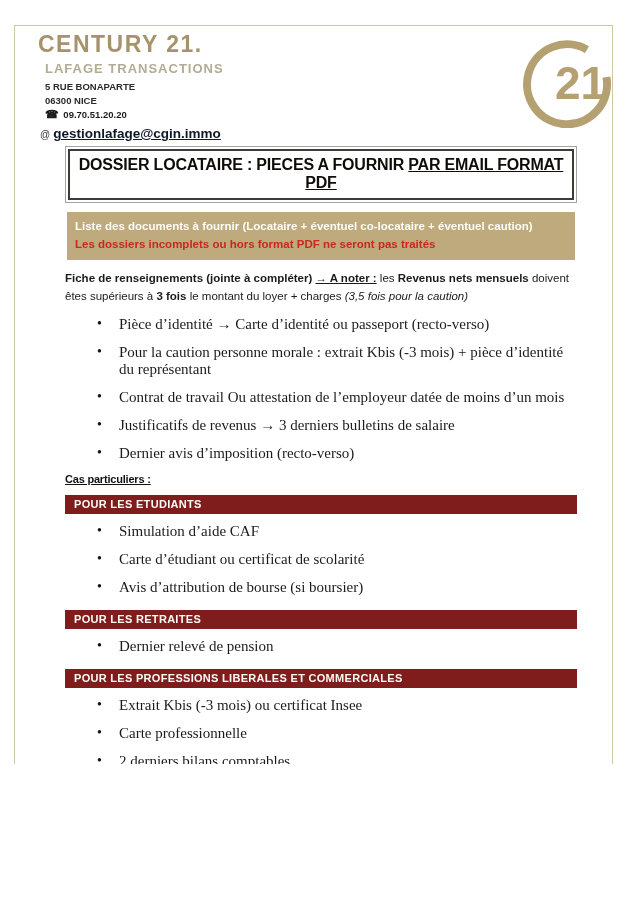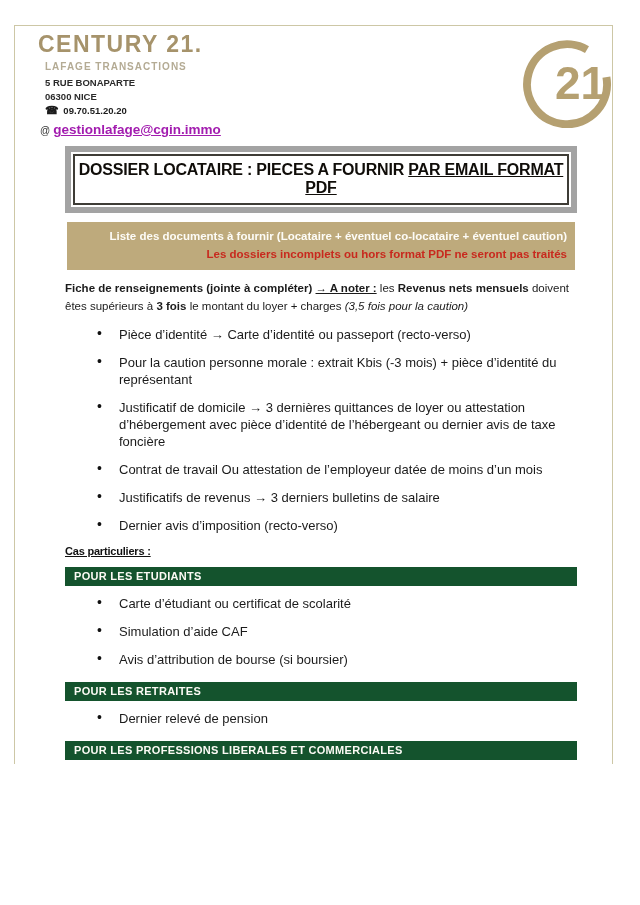--- a/index.html
+++ b/index.html
@@ -11,59 +11,59 @@
   }
   
   .frame {
     position:absolute; left:14px; top:25px; width:599px; height:851px;
     border:1px solid #CDC7A6; pointer-events:none;
   }
 
   
   .header { position:absolute; left:38px; top:31px; z-index:2; }
   .brand { font-size:23px; font-weight:bold; color:#A6936B; letter-spacing:1.5px; }
-  .agency { font-size:10px; font-weight:bold; color:#B4AB94; letter-spacing:1px; margin:3px 0 4px 7px; }
+  .agency { font-size:13px; font-weight:bold; color:#B4AB94; letter-spacing:1px; margin:3px 0 4px 7px; }
   .addr { font-size:9.5px; font-weight:bold; color:#2b2b2b; line-height:13.5px; margin-left:7px; }
   .phone-row { font-size:9.5px; font-weight:bold; color:#1c1c1c; margin-left:7px; line-height:14px; }
   .phone-icon { font-size:11px; margin-right:2px; }
   .email-row { margin-left:2px; margin-top:4px; font-size:10px; color:#333; }
-  .email-link { font-size:13.5px; font-weight:bold; color:#a21caf; text-decoration:underline; margin-left:3px; }
+  .email-link { font-size:13.5px; font-weight:bold; color:#0f172a; text-decoration:underline; margin-left:3px; }
   .logo { position:absolute; right:17px; top:36px; z-index:2; }
 
   
   .content { position:absolute; left:65px; top:146px; width:512px; z-index:2; }
-  .title-box { border:6px solid #a3a3a3; padding:2px; background:#fff; }
+  .title-box { border:1px solid #a3a3a3; padding:2px; background:#fff; }
   .title-inner {
     border:2px solid #3E3C36; text-align:center; padding:5px 2px 6px;
     font-size:16px; font-weight:bold; color:#100d09; letter-spacing:-0.2px;
   }
   .title-inner .u { text-decoration:underline; }
 
-  .notice { margin:9px 2px 7px; background:#BEAA7C; text-align:right; padding:5px 8px 7px; }
+  .notice { margin:9px 2px 7px; background:#BEAA7C; text-align:left; padding:5px 8px 7px; }
   .notice-line1 { color:#FDFCF7; font-weight:bold; font-size:11.5px; line-height:18px; }
   .notice-line2 { color:#C8291E; font-weight:bold; font-size:11.5px; line-height:18px; }
 
   .intro { margin-top:9px; font-size:11.5px; line-height:18px; color:#1b1b1b; }
   .b { font-weight:bold; } .i { font-style:italic; } .u { text-decoration:underline; }
 
   ul.doc-list { list-style:none; margin:11px 0 0 30px; }
   ul.doc-list li, ul.sec-list li {
-    position:relative; padding-left:24px; font-size:13px; line-height:17px;
-    margin-bottom:11px; color:#1b1b1b;
+    position:relative; padding-left:24px; font-size:15px; line-height:17px;
+    margin-bottom:11px; color:#1b1b1b;font-family:Liberation Serif, serif;
   }
   ul.doc-list li::before, ul.sec-list li::before {
     content:"\2022"; position:absolute; left:2px; top:-1px; font-size:14px; color:#111;
   }
   li.wrap-indent { padding-right:4px; }
 
   .cas-title { margin:8px 0 10px; font-size:11px; font-weight:bold; color:#111;
     text-decoration:underline; letter-spacing:-0.2px; }
 
   .sec-banner {
-    background:#14532d; color:#FBFAF4; font-weight:bold; font-size:11px;
+    background:#7f1d1d; color:#FBFAF4; font-weight:bold; font-size:11px;
     letter-spacing:0.3px; padding:3px 9px 4px; margin-top:4px;
   }
   ul.sec-list { list-style:none; margin:9px 0 14px 30px; }
 
   
   .footer-row { position:absolute; left:45px; top:812px; width:563px; height:42px;
     display:flex; z-index:1; }
   .slogan-box {
     flex:1; background:#ffffff; border:6px solid #0369a1;
     display:flex; align-items:center; justify-content:center;
@@ -134,41 +134,45 @@
       <div class="notice-line2">Les dossiers incomplets ou hors format PDF ne seront pas traités</div>
     </div>
 
     <p class="intro">
       <span class="b">Fiche de renseignements (jointe à compléter) </span><span class="b u">→ A noter :</span><span> les </span><span class="b">Revenus nets mensuels</span><span> doivent êtes supérieurs à </span><span class="b">3 fois</span><span> le montant du loyer + charges </span><span class="i">(3,5 fois pour la caution)</span>
     </p>
 
     <ul class="doc-list">
       <li>Pièce d’identité → Carte d’identité ou passeport (recto-verso)</li>
       <li>Pour la caution personne morale : extrait Kbis (-3 mois) + pièce d’identité du représentant</li>
-      <li class="wrap-indent">Justificatif de domicile → 3 dernières quittances de loyer ou attestation d’hébergement avec pièce d’identité de l’hébergeant ou dernier avis de taxe foncière</li>
       <li>Contrat de travail Ou attestation de l’employeur datée de moins d’un mois</li>
       <li>Justificatifs de revenus → 3 derniers bulletins de salaire</li>
       <li>Dernier avis d’imposition (recto-verso)</li>
     </ul>
 
     <div class="cas-title">Cas particuliers :</div>
 
     <div class="sec-banner">POUR LES ETUDIANTS</div>
     <ul class="sec-list">
+      <li>Simulation d’aide CAF</li>
       <li>Carte d’étudiant ou certificat de scolarité</li>
-      <li>Simulation d’aide CAF</li>
       <li>Avis d’attribution de bourse (si boursier)</li>
     </ul>
 
     <div class="sec-banner">POUR LES RETRAITES</div>
     <ul class="sec-list">
       <li>Dernier relevé de pension</li>
     </ul>
 
     <div class="sec-banner">POUR LES PROFESSIONS LIBERALES ET COMMERCIALES</div>
+    <ul class="sec-list">
+      <li>Extrait Kbis (-3 mois) ou certificat Insee</li>
+      <li>Carte professionnelle</li>
+      <li>2 derniers bilans comptables</li>
+    </ul>
 
   </div>
 
   <div class="watermark-gray">2</div>
 
   <div class="footer-row">
     <div class="slogan-box">
       <span>PARLONS DE VOUS, PARLONS BIEN</span>
         <span class="slogan-accent">S</span>
     </div>

